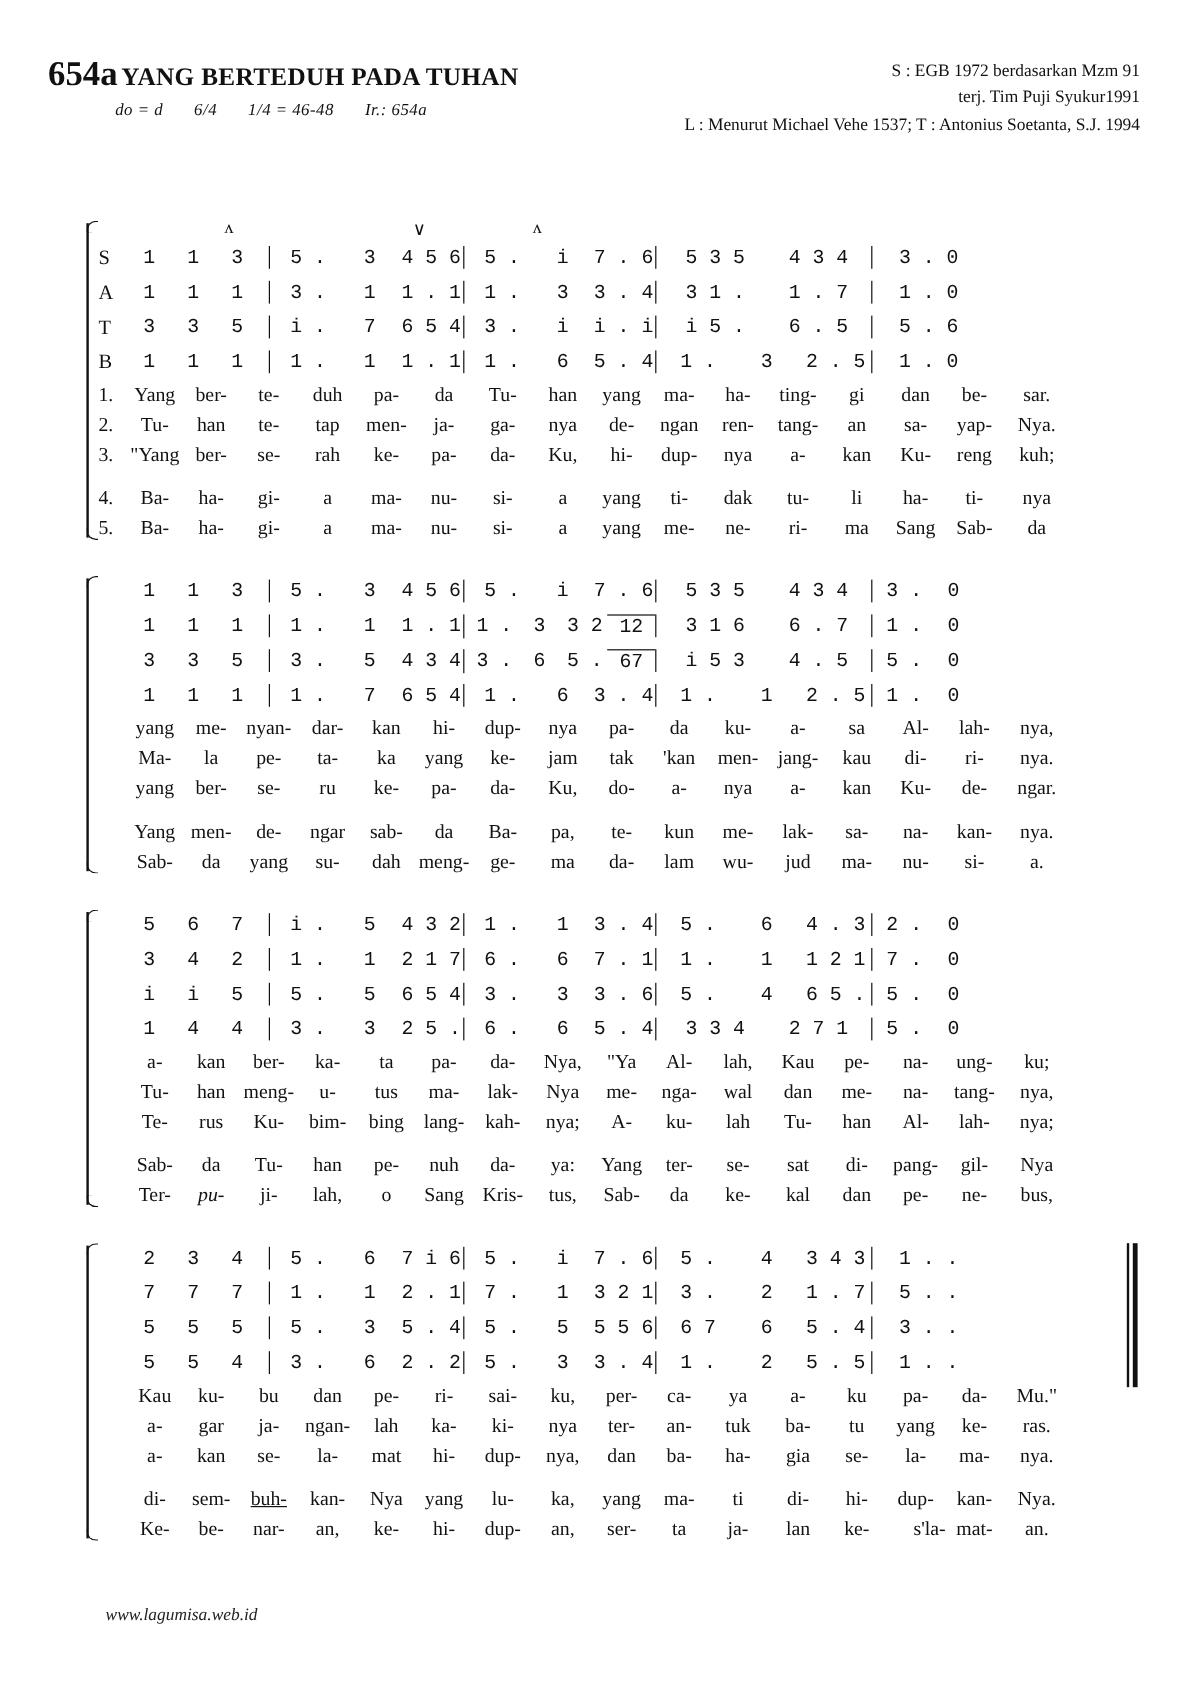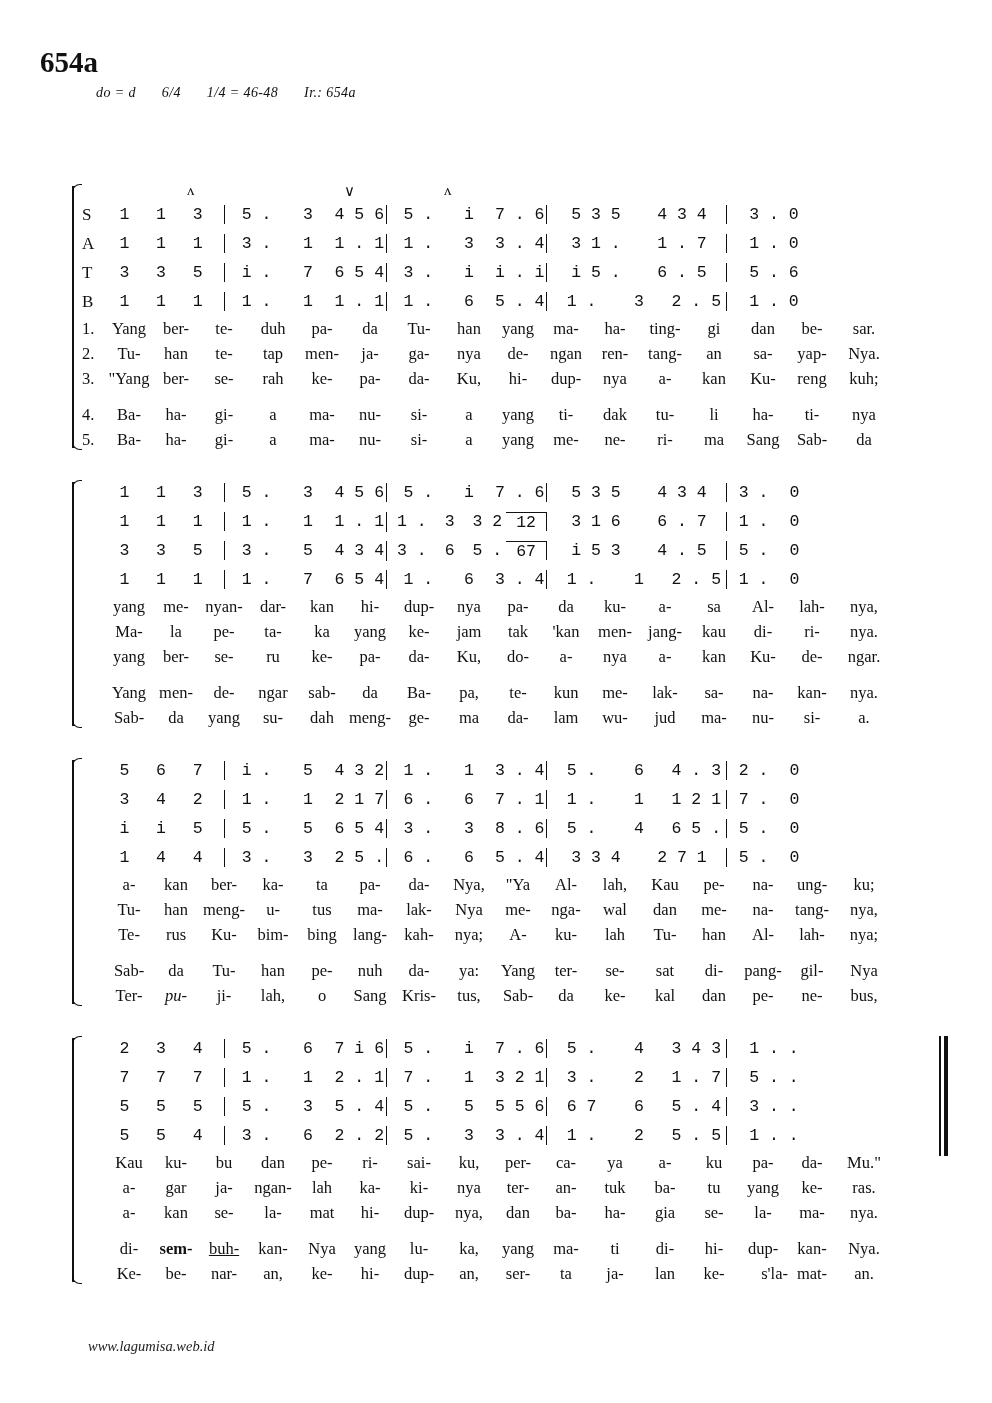--- a/index.html
+++ b/index.html
@@ -202,26 +202,32 @@
   .overline { border-top: 1.3px solid #111; padding: 0 1px; }
 </style>
 </head>
 <body>
 
 <div class="page">
 
   <div class="header">
     <div class="title-row">
       <div class="song-number">654a</div>
+      <div class="song-title">YANG BERTEDUH PADA TUHAN</div>
     </div>
     <div class="tempo-row">
       <span>do = d</span>
       <span>6/4</span>
       <span>1/4 = 46-48</span>
       <span>Ir.: 654a</span>
+    </div>
+    <div class="credits">
+      <div>S : EGB 1972 berdasarkan Mzm 91</div>
+      <div>terj.  Tim Puji Syukur1991</div>
+      <div>L : Menurut Michael Vehe 1537;  T : Antonius Soetanta, S.J. 1994</div>
     </div>
   </div>
 
   <div class="systems" id="systems">
       <div class="system">
         <div class="brace">
           <div class="vline"></div>
           <div class="top-hook"></div>
           <div class="bot-hook"></div>
         </div>
@@ -706,21 +712,21 @@
             <div class="cell" style="width: 36.6667px;">5</div>
           </div>
           <div class="measure" style="width: 162px;">
             <div class="cell" style="width: 51.3333px;">5 .</div>
             <div class="cell" style="width: 51.3333px;">5</div>
             <div class="cell" style="width: 51.3333px;">6 5 4</div>
           </div>
           <div class="measure" style="width: 160px;">
             <div class="cell" style="width: 50.6667px;">3 .</div>
             <div class="cell" style="width: 50.6667px;">3</div>
-            <div class="cell" style="width: 50.6667px;">8 . 6</div>
+            <div class="cell" style="width: 50.6667px;">3 . 6</div>
           </div>
           <div class="measure" style="width: 180px;">
             <div class="cell" style="width: 57.3333px;">5 .</div>
             <div class="cell" style="width: 57.3333px;">4</div>
             <div class="cell" style="width: 57.3333px;">6 5 .</div>
           </div>
           <div class="measure" style="width: 90px;">
             <div class="cell" style="width: 41px;">5 .</div>
             <div class="cell" style="width: 41px;">0</div>
           </div>
@@ -1016,21 +1022,21 @@
           <div class="lyr" style="width: 50px;">gia</div>
           <div class="lyr" style="width: 48px;">se-</div>
           <div class="lyr" style="width: 50px;">la-</div>
           <div class="lyr" style="width: 48px;">ma-</div>
           <div class="lyr" style="width: 56px;">nya.</div>
         </div>
         <div class="lyric-gap"></div>
         <div class="lyric-line">
           <div class="lyric-num"></div>
           <div class="lyr" style="width: 46px;">di-</div>
-          <div class="lyr" style="width: 48px; font-weight: bold;">sem-</div>
+          <div class="lyr" style="width: 48px;">sem-</div>
           <div class="lyr" style="width: 48px; text-decoration: underline;">buh-</div>
           <div class="lyr" style="width: 50px;">kan-</div>
           <div class="lyr" style="width: 48px;">Nya</div>
           <div class="lyr" style="width: 48px;">yang</div>
           <div class="lyr" style="width: 50px;">lu-</div>
           <div class="lyr" style="width: 50px;">ka,</div>
           <div class="lyr" style="width: 48px;">yang</div>
           <div class="lyr" style="width: 48px;">ma-</div>
           <div class="lyr" style="width: 50px;">ti</div>
           <div class="lyr" style="width: 50px;">di-</div>

